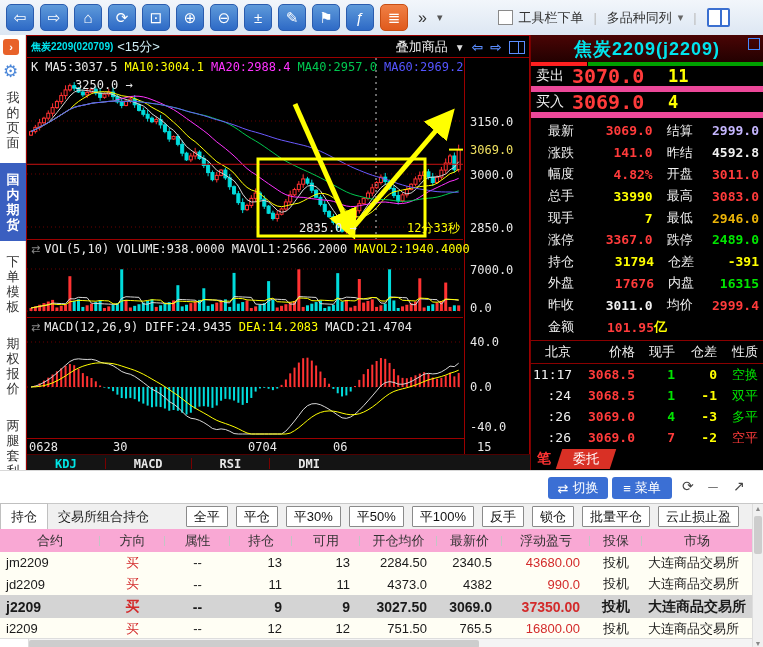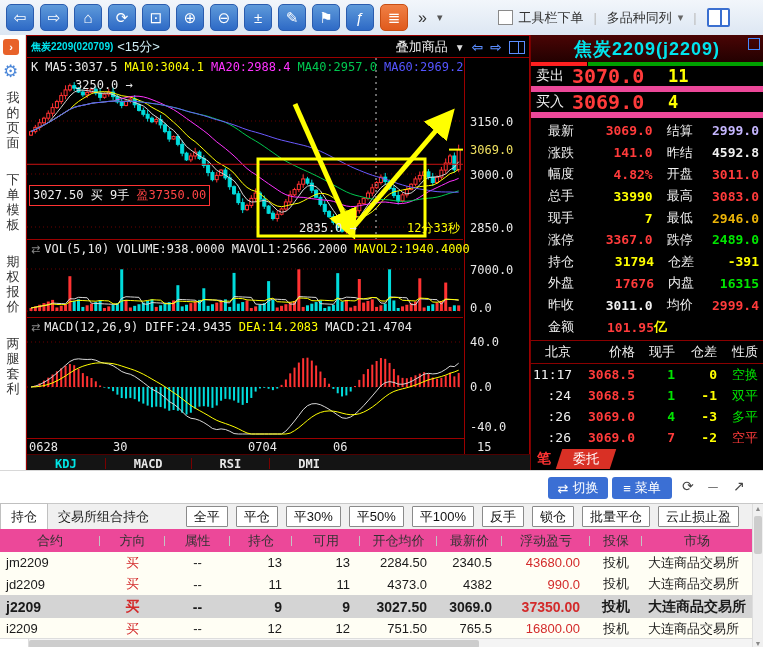--- a/index.html
+++ b/index.html
@@ -108,21 +108,21 @@
 
   
   .positions{left:0;top:503px;width:763px;height:144px;background:#f0f0f0;border-top:1px solid #c8c8c8;box-sizing:border-box;}
   .p-tabs{position:absolute;left:0;top:0;width:763px;height:25px;display:flex;align-items:center;}
   .p-tab{font-size:13px;color:#222;padding:4px 10px;}
   .p-tab.active{background:#fff;border:1px solid #c0c0c0;border-bottom:1px solid #fff;}
   .p-actions{position:absolute;right:24px;top:2px;display:flex;gap:8px;}
   .p-abtn{background:#fff;border:1px solid #8a8a8a;font-size:13px;color:#111;padding:2px 7px;height:21px;
           box-sizing:border-box;display:flex;align-items:center;border-radius:1px;}
   .p-table{position:absolute;left:0;top:25px;width:752px;}
-  .p-hrow{display:flex;height:23px;align-items:center;background:#ec4899;}
+  .p-hrow{display:flex;height:23px;align-items:center;background:#f9a8d4;}
   .p-hcell{font-size:13px;color:#333;text-align:center;position:relative;}
   .p-hcell::after{content:"";position:absolute;right:0;top:4px;bottom:4px;width:1px;background:#c4c4c4;}
   .p-hcell:last-child::after{display:none;}
   .p-row{display:flex;height:21.5px;align-items:center;background:#fffef4;}
   .p-row.sel{background:#d4d4d4;font-weight:bold;height:23px;font-size:14px;}
   .p-cell{font-size:13px;color:#1a1a1a;overflow:hidden;white-space:nowrap;box-sizing:border-box;}
   .p-row.sel .p-cell{font-size:14px;}
   .c-red{color:#d32a2a;}
   .hsb{position:absolute;left:0;top:134px;width:752px;height:10px;background:#f4f4f4;border-top:1px solid #ddd;}
   .hsb-corner{position:absolute;left:0;top:0;width:28px;height:9px;background:#fff;border-right:1px solid #ddd;}
@@ -186,20 +186,21 @@
   </div>
   <span class="tb-sep">|</span>
   <div class="split-ico"></div>
 </div>
 
 <div class="abs sidebar">
   <div class="sb-expand">›</div>
   <div class="sb-gear">⚙</div>
   <div class="sb-items" id="sb-items">
       <div class="sb-item"><span>我的页面</span></div>
+      <div class="sb-item active"><span>国内期货</span></div>
       <div class="sb-item"><span>下单模板</span></div>
       <div class="sb-item"><span>期权报价</span></div>
       <div class="sb-item"><span>两腿套利</span></div>
     </div>
 </div>
 
 <div class="abs chart-region">
   <div class="ch-header">
     <span class="ch-title">焦炭2209(020709)</span>
     <span class="ch-period">&lt;15分&gt;</span>
@@ -431,23 +432,20 @@
           </marker>
         </defs>
         <line x1="268" y1="46" x2="322" y2="168" stroke="#ffff00" stroke-width="5" marker-end="url(#ah)"></line>
         <line x1="324" y1="172" x2="418" y2="62" stroke="#ffff00" stroke-width="5" marker-end="url(#ah)"></line>
         <line x1="349" y1="0" x2="349" y2="181" stroke="#cfcfcf" stroke-width="1" stroke-dasharray="2,4"></line>
         <line x1="422" y1="91.6173" x2="436" y2="91.6173" stroke="#ffff00" stroke-width="2"></line>
       </svg>
     <div class="anno" style="left:48px;top:20px;">3250.0 →</div>
     <div class="anno" style="left:272px;top:163px;">2835.0 →</div>
     <div class="anno" style="left:380px;top:162px;color:#ffff00;">12分33秒</div>
-    <div class="pos-label">
-      <span>3027.50 买 9手 </span><span class="pl-profit">盈37350.00</span>
-    </div>
   </div>
 
   <div class="pane" style="top:203px;height:78px;border-top:1px solid #9b0000;box-sizing:border-box;">
     <div class="ind-line" style="top:2px;" id="v-inds"><span class="swap-ico">⇄</span><b style="color: rgb(232, 232, 232);">VOL(5,10)</b><b style="color: rgb(232, 232, 232);">VOLUME:938.0000</b><b style="color: rgb(232, 232, 232);">MAVOL1:2566.2000</b><b style="color: rgb(255, 255, 0);">MAVOL2:1940.4000</b></div>
     <svg id="svg-v" width="436" height="77" style="display:block">
         <line x1="0" y1="29" x2="436" y2="29" stroke="#6a0000" stroke-dasharray="1,3"></line>
         <line x1="0" y1="71" x2="436" y2="71" stroke="#6a0000" stroke-dasharray="1,3"></line>
         <rect x="2.5" y="68" width="3" height="3" fill="#ff3232"></rect>
         <rect x="6.82" y="66.38" width="3" height="4.6200000000000045" fill="#ff3232"></rect>
         <rect x="11.14" y="64.76" width="3" height="6.239999999999995" fill="#ff3232"></rect>

